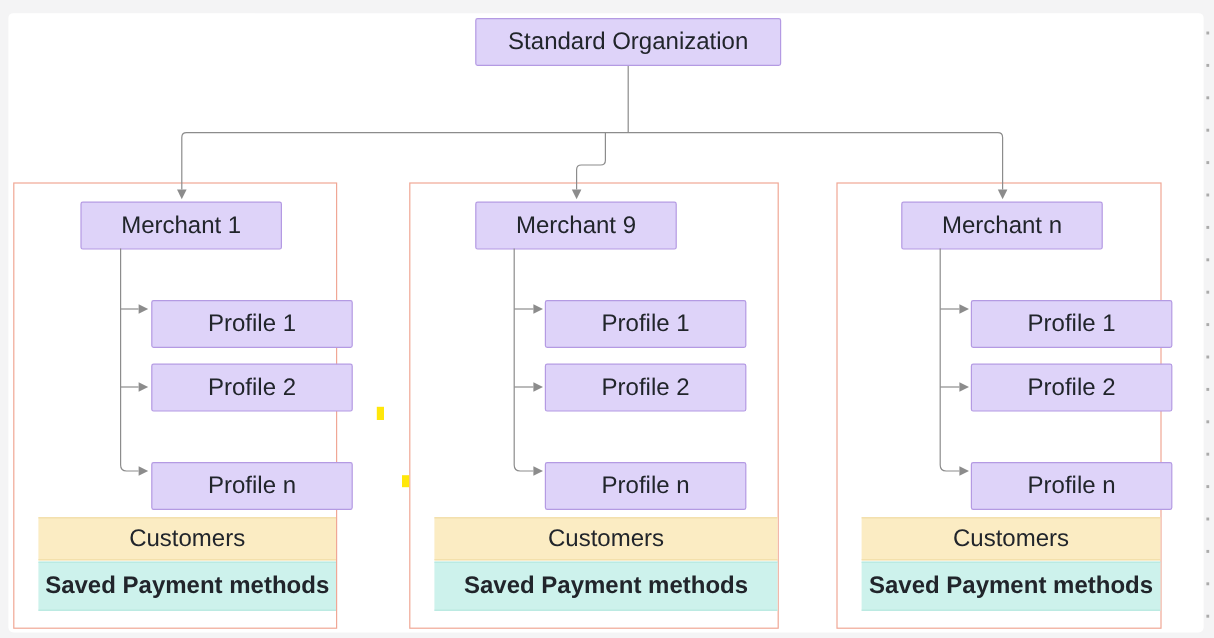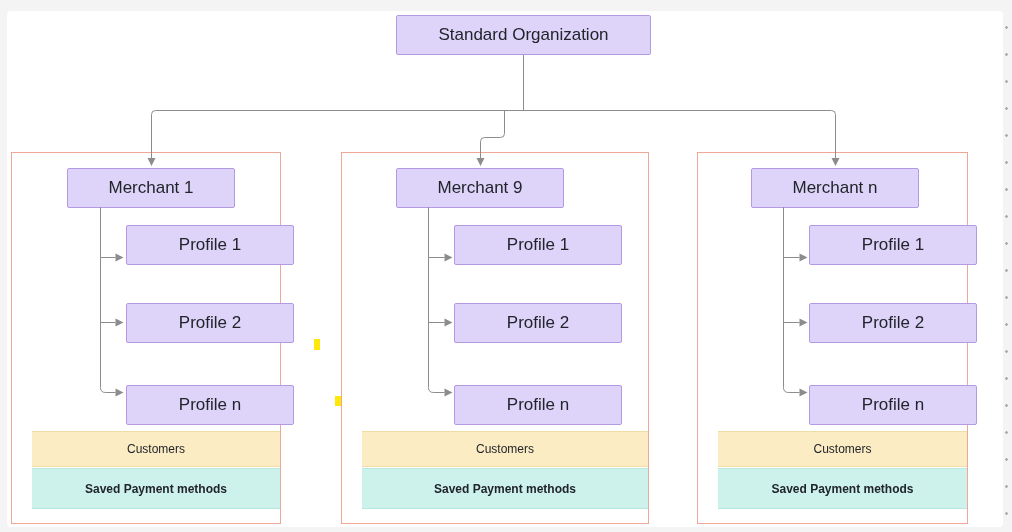--- a/index.html
+++ b/index.html
@@ -22,47 +22,47 @@
     position:absolute;left:7px;top:11px;width:996px;height:516px;
     background:var(--canvas-bg);border-radius:4px;
   }
   
   .node{
     position:absolute;height:40px;
     background:var(--node-fill);
     border:1px solid var(--node-border);
     border-radius:2px;
     display:flex;align-items:center;justify-content:center;
-    font-size:17px;color:var(--text);
+    font-size:20px;color:var(--text);
     z-index:3;
   }
   .org-node{left:396px;top:15px;width:255px;}
   
   .group{
     position:absolute;top:152px;height:372px;
     background:var(--canvas-bg);
     border:1px solid var(--group-border);
     z-index:1;
   }
   .group .merchant{top:15px;width:168px;}
   .group .profile{width:168px;}
-  .group .profile.r1{top:72px;}
+  .group .profile.r1{top:97px;}
   .group .profile.r2{top:150px;}
   .group .profile.r3{top:232px;}
   .c1{left:11px;width:270px;}
   .c2{left:341px;width:308px;}
   .c3{left:697px;width:271px;}
   .c1 .merchant{left:55px;} .c1 .profile{left:114px;}
   .c2 .merchant{left:54px;} .c2 .profile{left:112px;}
   .c3 .merchant{left:53px;} .c3 .profile{left:111px;}
   
   .band{
     position:absolute;left:0;right:0;
     display:flex;align-items:center;justify-content:center;
-    font-size:12px;z-index:3;margin-left:20px;
+    font-size:20px;z-index:3;margin-left:20px;
   }
   .band.customers{
     top:278px;height:36px;
     background:var(--customers-fill);
     border-top:1px solid var(--customers-border);
     border-bottom:1px solid var(--customers-border);
   }
   .band.saved{
     top:315px;height:41px;
     background:var(--saved-fill);

